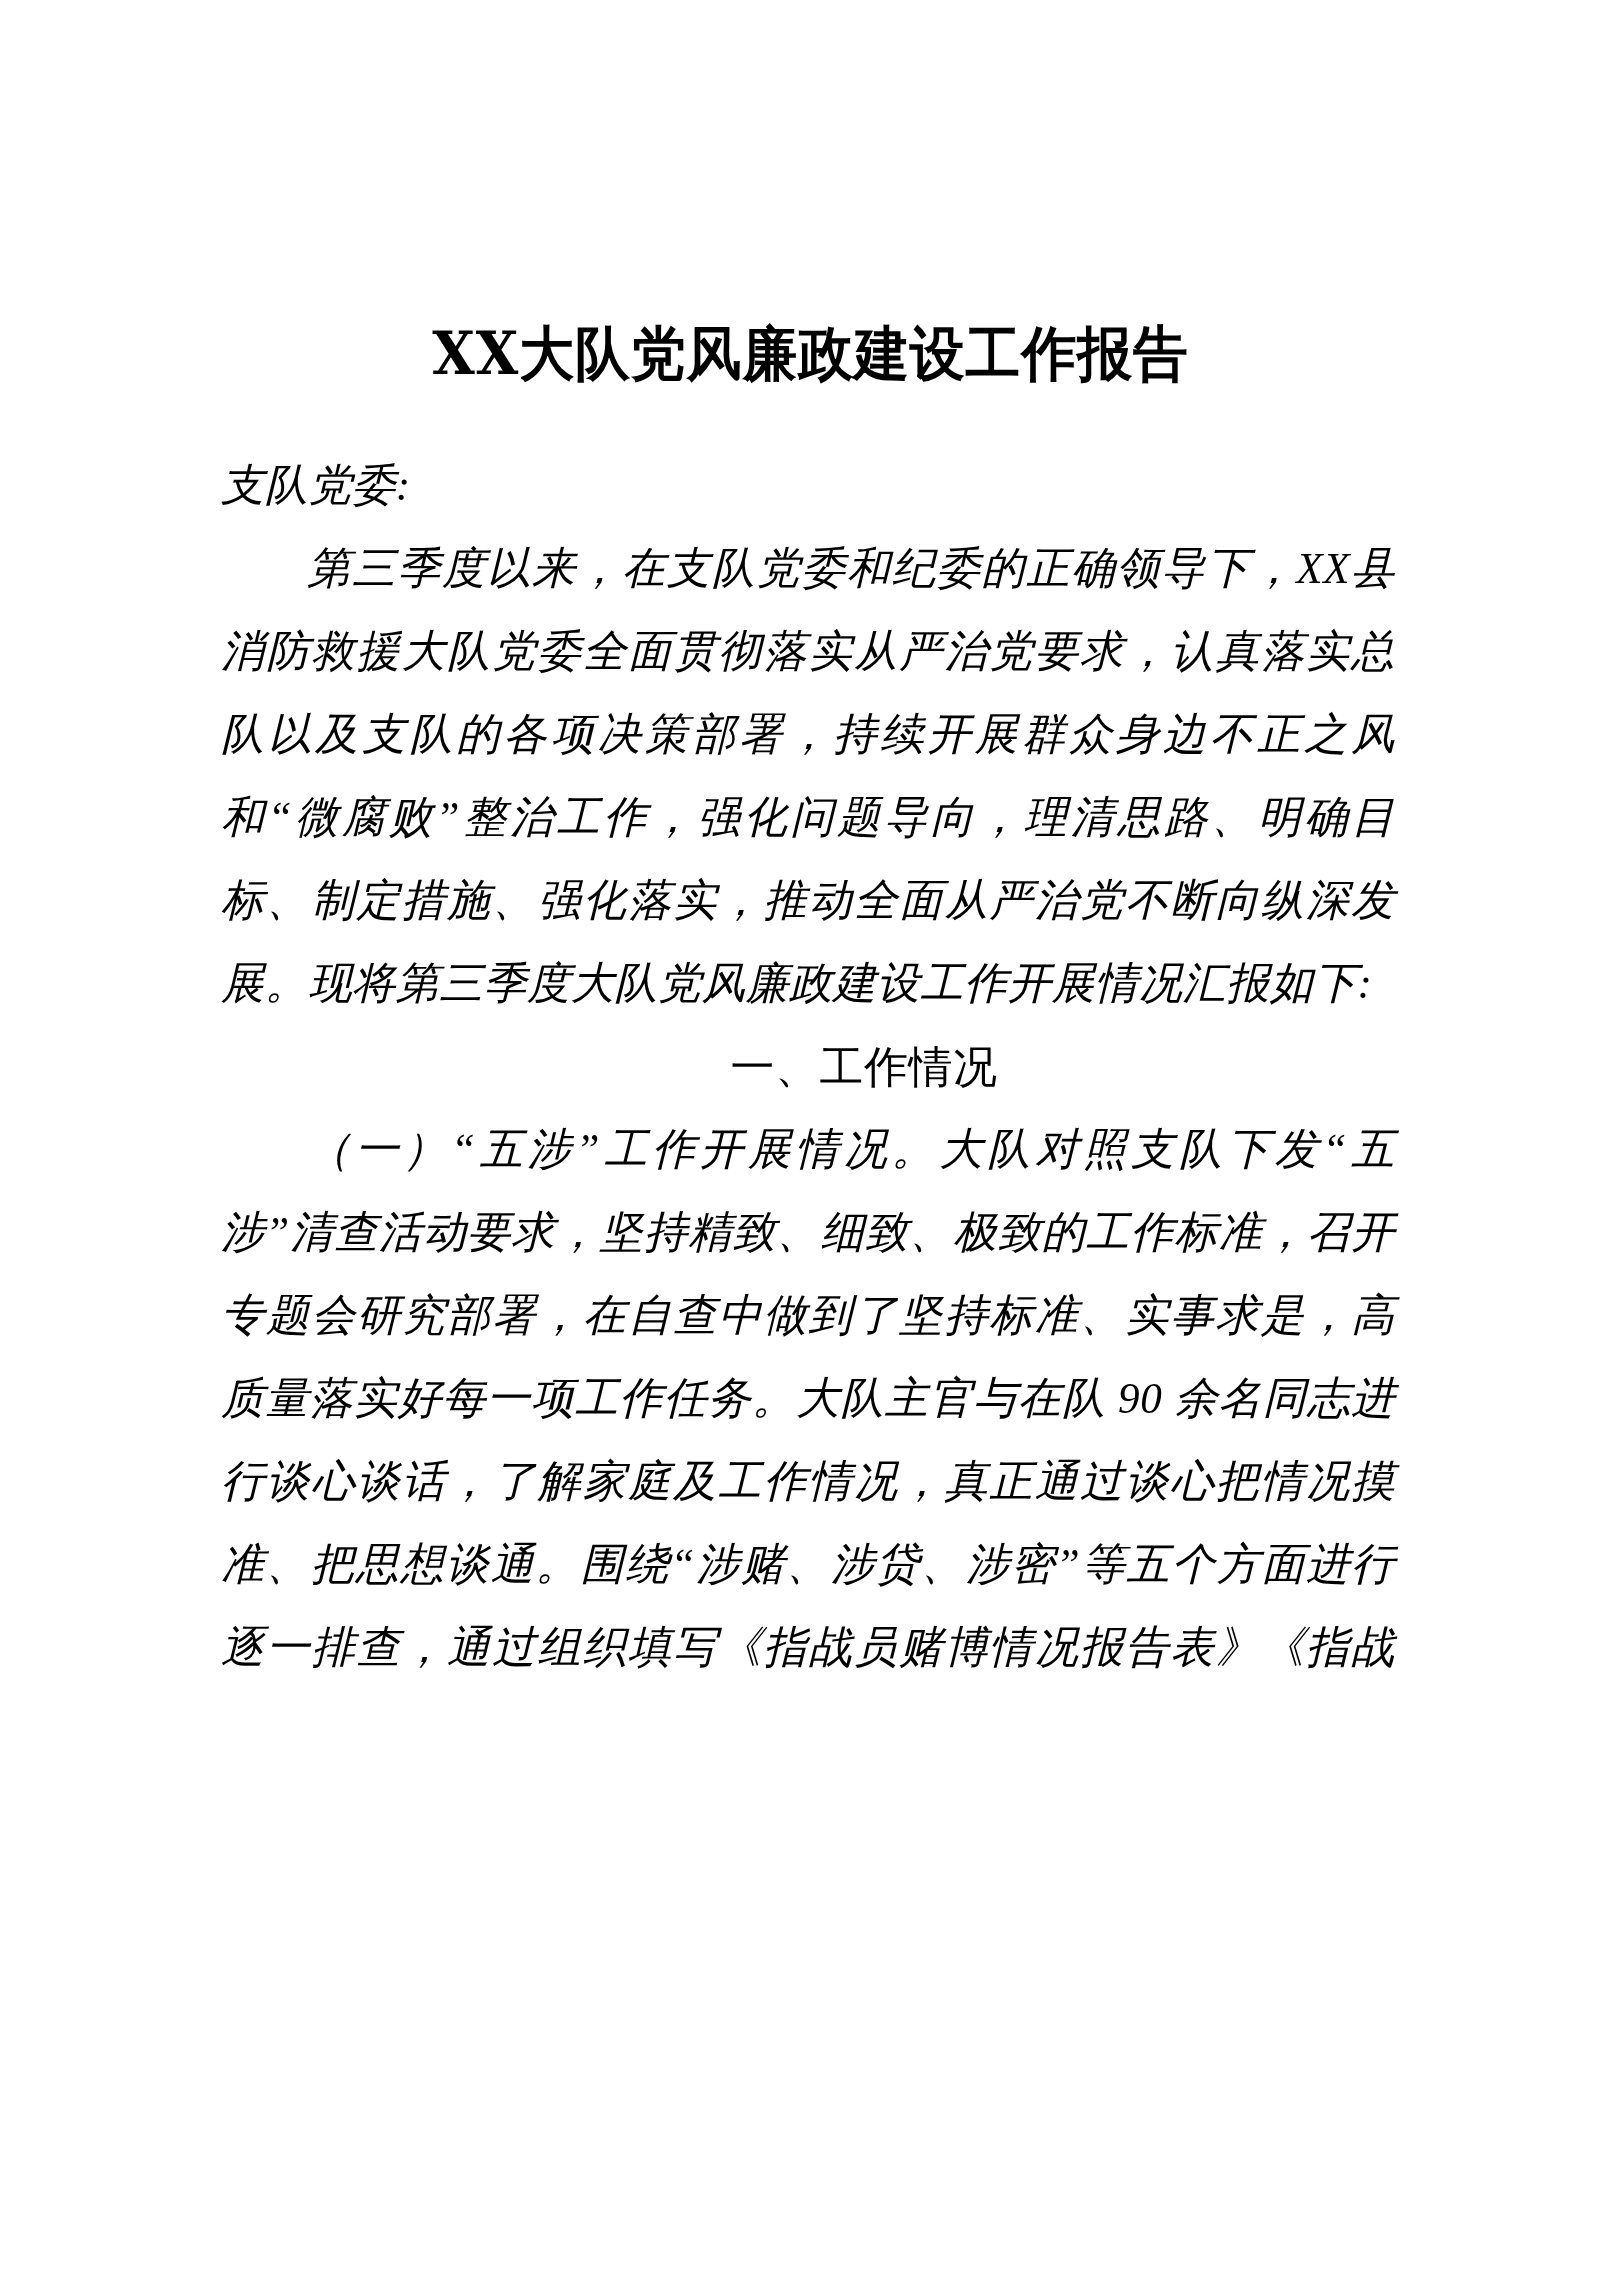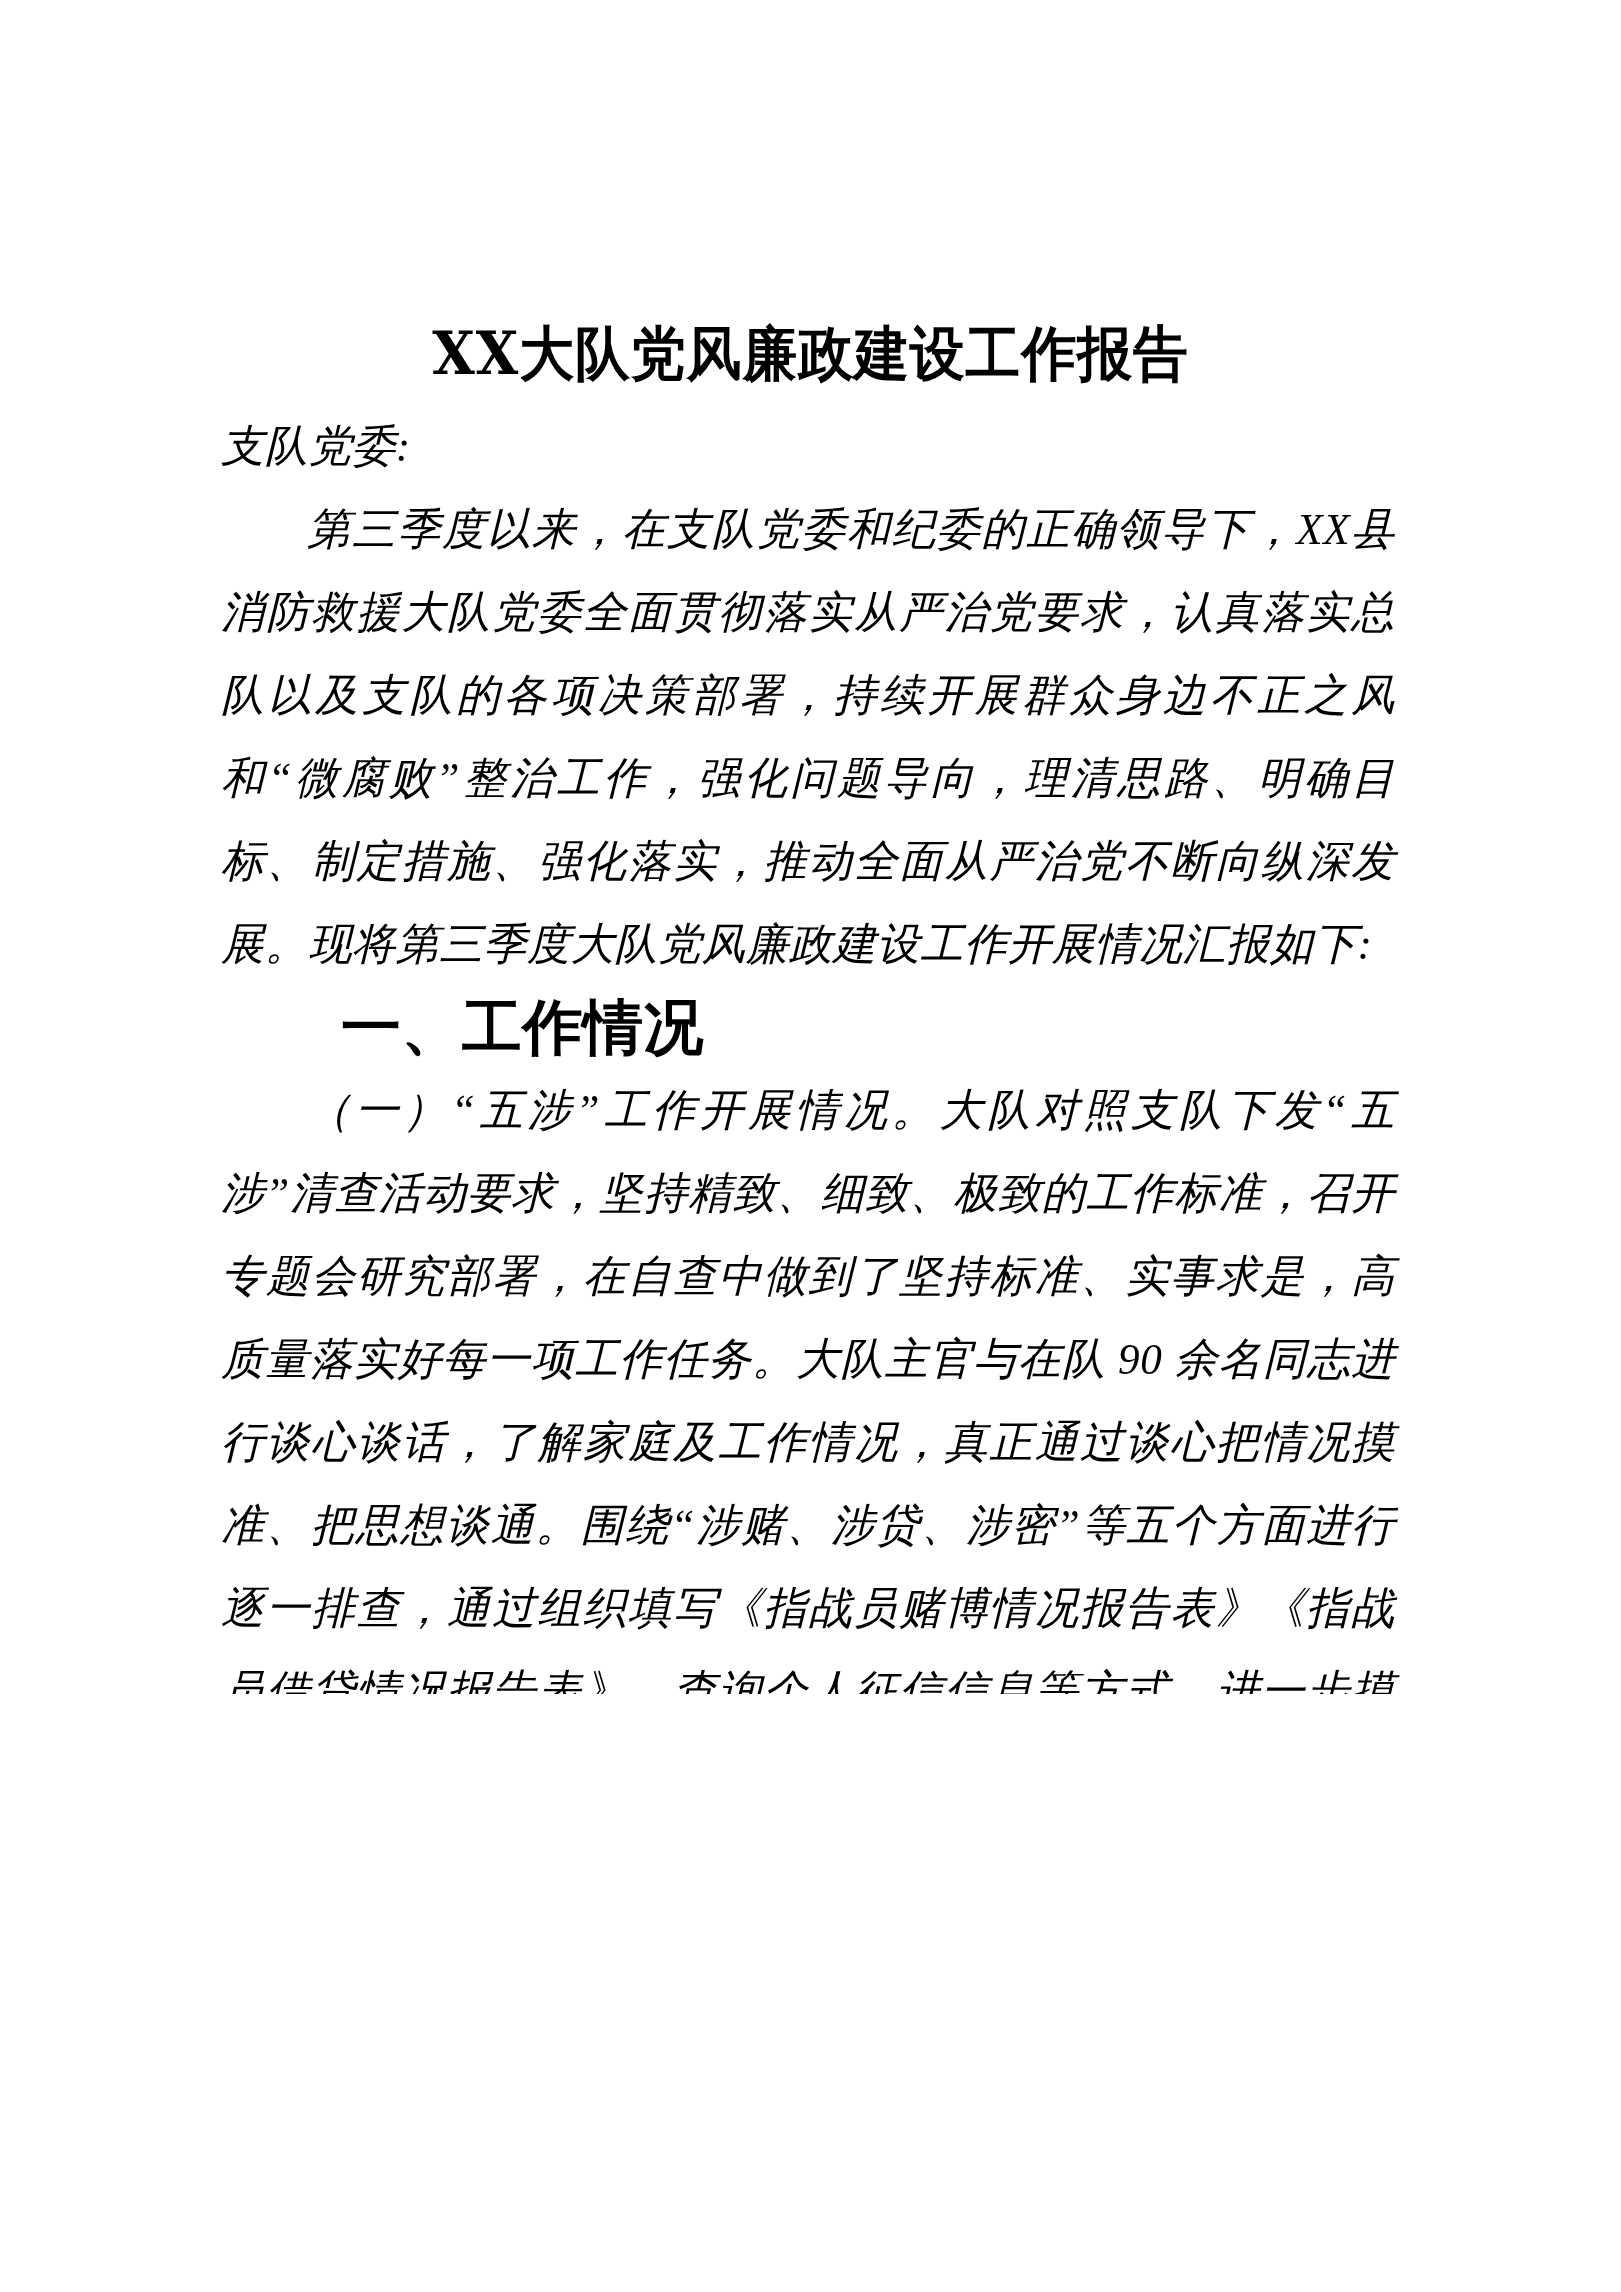--- a/index.html
+++ b/index.html
@@ -38,21 +38,21 @@
     letter-spacing: 1px;
     transform: scaleX(0.93);
     transform-origin: center center;
     white-space: nowrap;
   }
 
   
   .body-block {
     position: absolute;
     left: 221px;
-    top: 405px;
+    top: 444px;
     width: 1198px;
   }
 
   .para {
     font-family: "Liberation Serif", "DejaVu Serif", serif;
     font-size: 44px;
     line-height: 83px;
     text-align: justify;
     text-align-last: left;
     text-justify: inter-character;
@@ -68,26 +68,27 @@
     margin-bottom: 0;
   }
 
   .para.indent {
     text-indent: 2em;
   }
 
   
   .section-heading {
     font-family: "Liberation Sans", "DejaVu Sans", sans-serif;
-    font-weight: 700;
-    font-size: 60px;
+    font-weight: 400;
+    font-size: 44px;
     line-height: 83px;
     letter-spacing: 0.5px;
     text-indent: 2em;
     margin: 0;
+    text-align: center;
   }
 </style>
 </head>
 <body>
 
 <div class="page">
 
   <h1 class="doc-title">XX大队党风廉政建设工作报告</h1>
 
   <div class="body-block">

